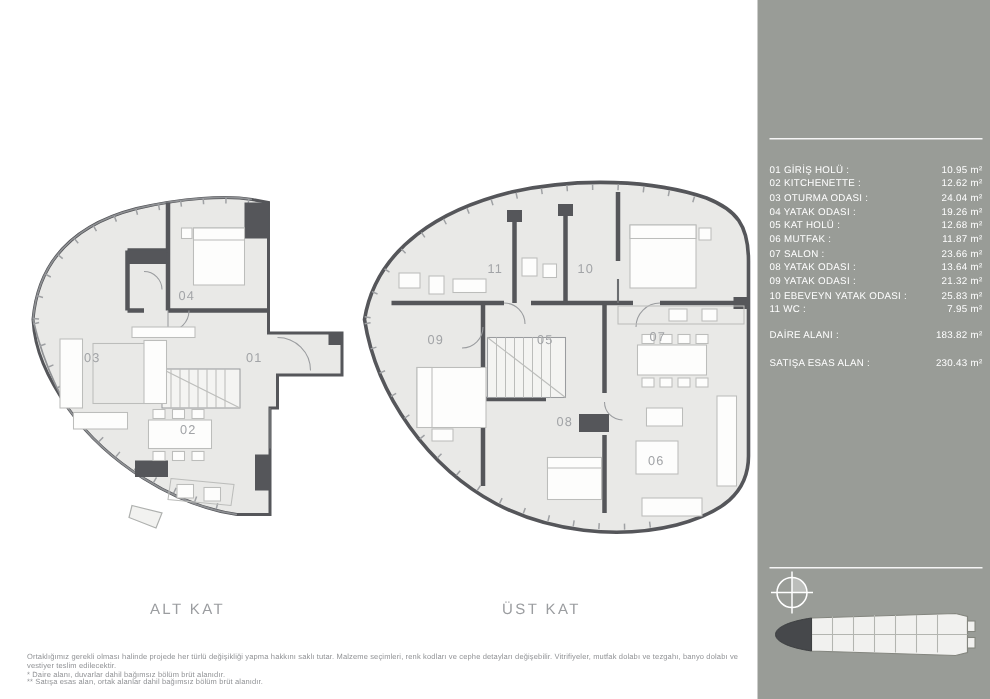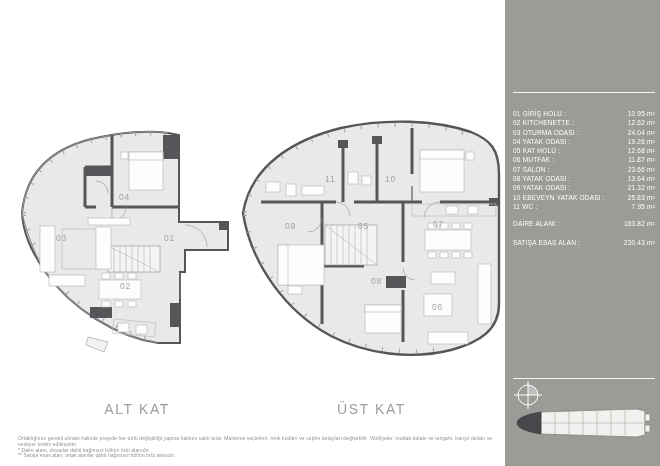--- a/index.html
+++ b/index.html
@@ -25,22 +25,22 @@
     font-size:6.5px;line-height:9.3px;letter-spacing:.2px;white-space:nowrap;}
   .row .val{text-align:right;}
   .total-1{position:absolute;top:219px;left:8px;right:5px;}
   .total-2{position:absolute;top:238px;left:8px;right:5px;}
   .panel-bottom-art{position:absolute;left:6px;top:380px;}
   
   .plan-svg{position:absolute;}
   .alt-svg{left:16px;top:123px;}
   .ust-svg{left:236px;top:114px;}
   .floor-label{
-    position:absolute;top:401px;width:90px;text-align:right;
-    color:#9b9da0;font-size:14px;letter-spacing:1.6px;
+    position:absolute;top:401px;width:90px;text-align:center;
+    color:#9b9da0;font-size:10px;letter-spacing:1.6px;
   }
   .floor-label.alt{left:80px;}
   .floor-label.ust{left:316px;}
   
   .footer{
     position:absolute;left:18px;top:436px;right:165px;
     color:#909295;font-size:5px;line-height:5.8px;letter-spacing:.1px;
   }
   
   text.room-no{fill:#a2a4a7;font-family:"Liberation Sans",sans-serif;font-size:8.5px;letter-spacing:.8px;}

